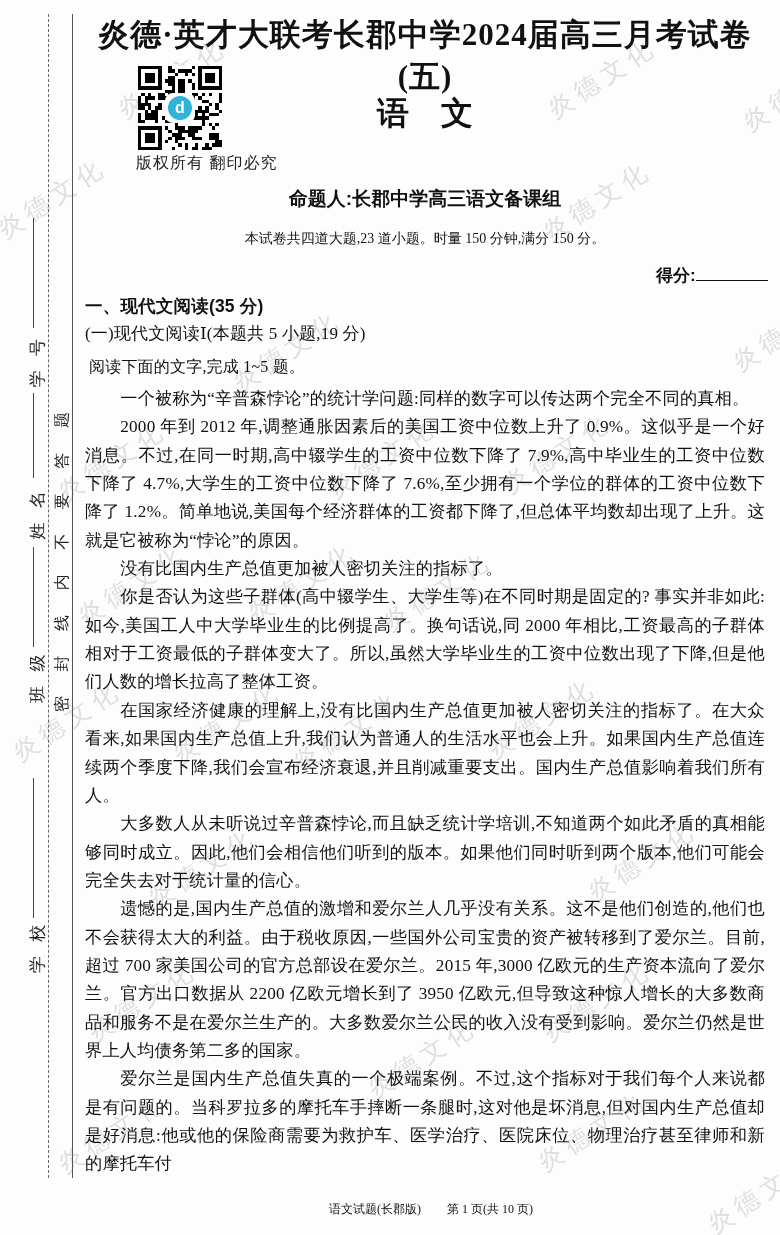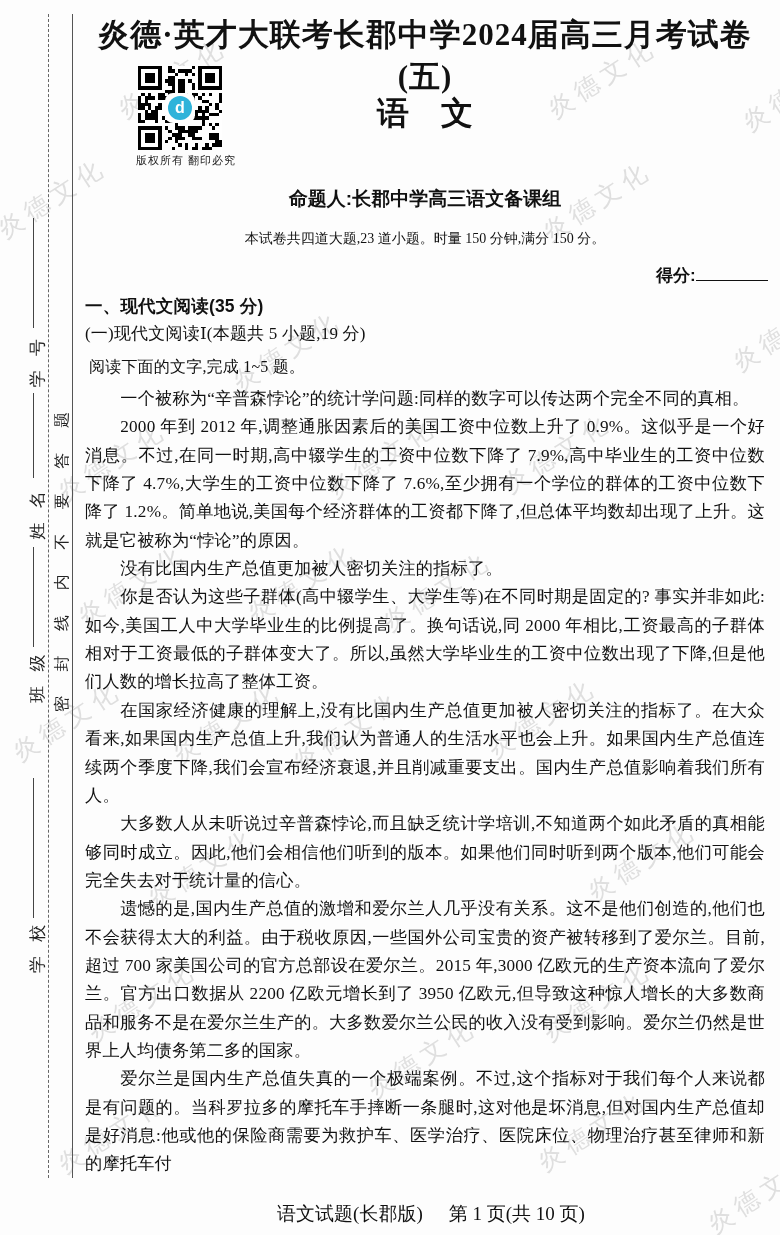--- a/index.html
+++ b/index.html
@@ -43,21 +43,21 @@
   .qr-wrap svg{width:84px;height:84px;display:block;shape-rendering:crispEdges;}
   .qr-logo{
     position:absolute;left:50%;top:50%;width:30px;height:30px;margin:-15px 0 0 -15px;
     background:#fff;border-radius:8px;display:flex;align-items:center;justify-content:center;
   }
   .qr-logo-inner{
     width:24px;height:24px;border-radius:50%;color:#fff;
     display:flex;align-items:center;justify-content:center;
     font-family:"Liberation Sans",sans-serif;font-weight:bold;font-size:16px;
   }
-  .qr-caption{margin-top:3px;font-size:11px;letter-spacing:1px;color:#222;
+  .qr-caption{margin-top:3px;font-size:16px;letter-spacing:1px;color:#222;
     font-family:"Liberation Sans",sans-serif;white-space:nowrap;}
   .subject-title{
     position:absolute;left:85px;right:15px;top:92px;z-index:2;text-align:center;
     font-size:32px;font-weight:bold;font-family:"Liberation Sans",sans-serif;
   }
   .setter-line{
     position:absolute;left:85px;right:15px;top:186px;z-index:2;text-align:center;
     font-size:19px;font-weight:bold;font-family:"Liberation Sans",sans-serif;
   }
   .info-line{position:absolute;left:85px;right:15px;top:230px;z-index:2;text-align:center;font-size:14px;}
@@ -70,21 +70,21 @@
   .main-col{
     position:absolute;left:85px;width:680px;top:292px;z-index:2;
     font-size:17.2px;line-height:28.35px;letter-spacing:.2px;
     text-align:justify;text-justify:inter-character;
   }
   .sec-h1{margin:0;font-size:17.5px;font-weight:bold;font-family:"Liberation Sans",sans-serif;}
   .sec-h2{margin:0;font-weight:normal;font-size:17px;}
   .sec-h3{margin:4px;font-weight:normal;font-size:16px;}
   .body-para{margin:0;text-indent:2.05em;}
   
-  .footer{position:absolute;left:85px;right:3px;top:1201px;z-index:2;text-align:center;font-size:19px;white-space:nowrap;}
+  .footer{position:absolute;left:85px;right:3px;top:1201px;z-index:2;text-align:center;font-size:12px;white-space:nowrap;}
   .footer .gap{display:inline-block;width:26px;}
 </style>
 </head>
 <body>
 
 <div class="page">
 
   <div class="wm-layer">
       <div class="wm" style="color: rgb(223, 223, 223); left: 120px; top: 95px;">炎德文化</div>
       <div class="wm" style="color: rgb(223, 223, 223); left: 550px; top: 95px;">炎德文化</div>

